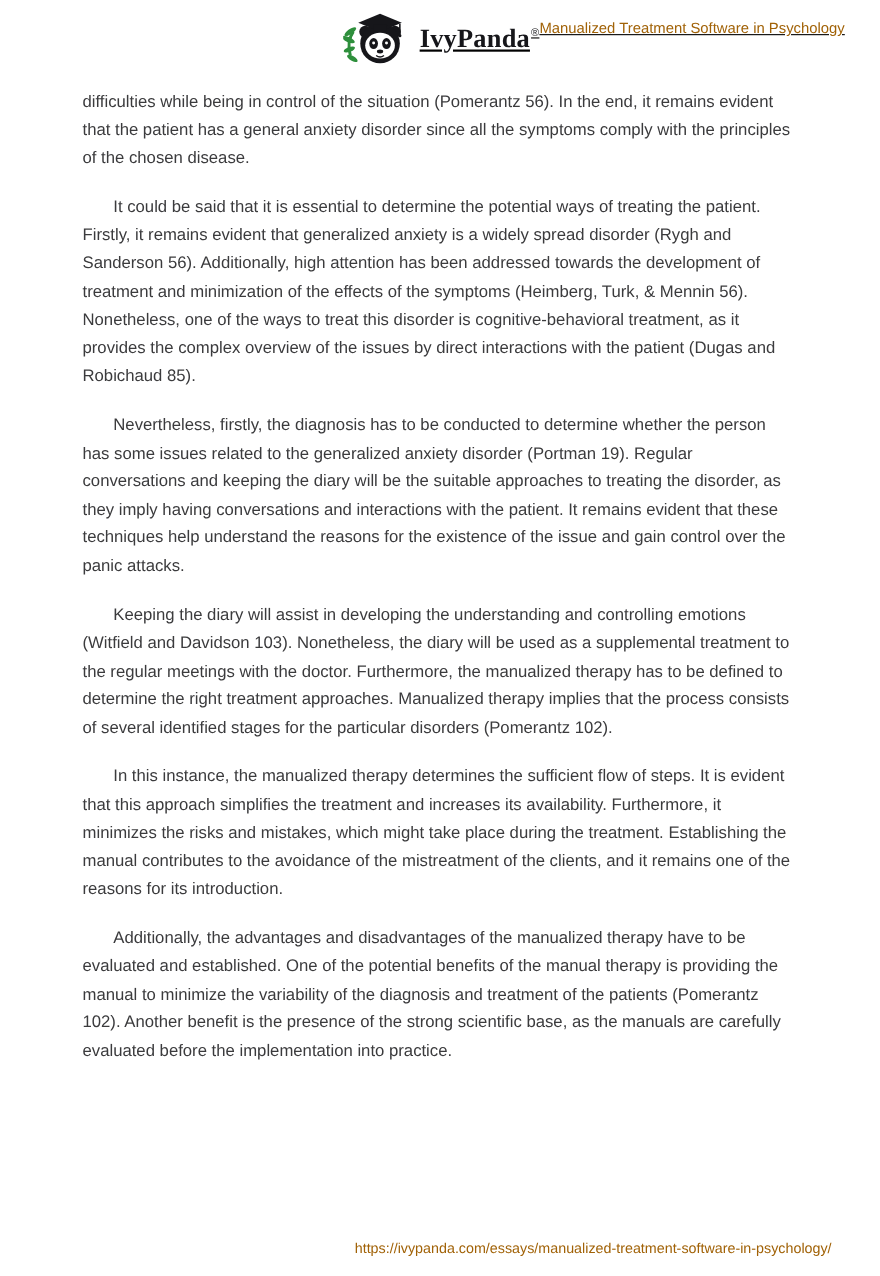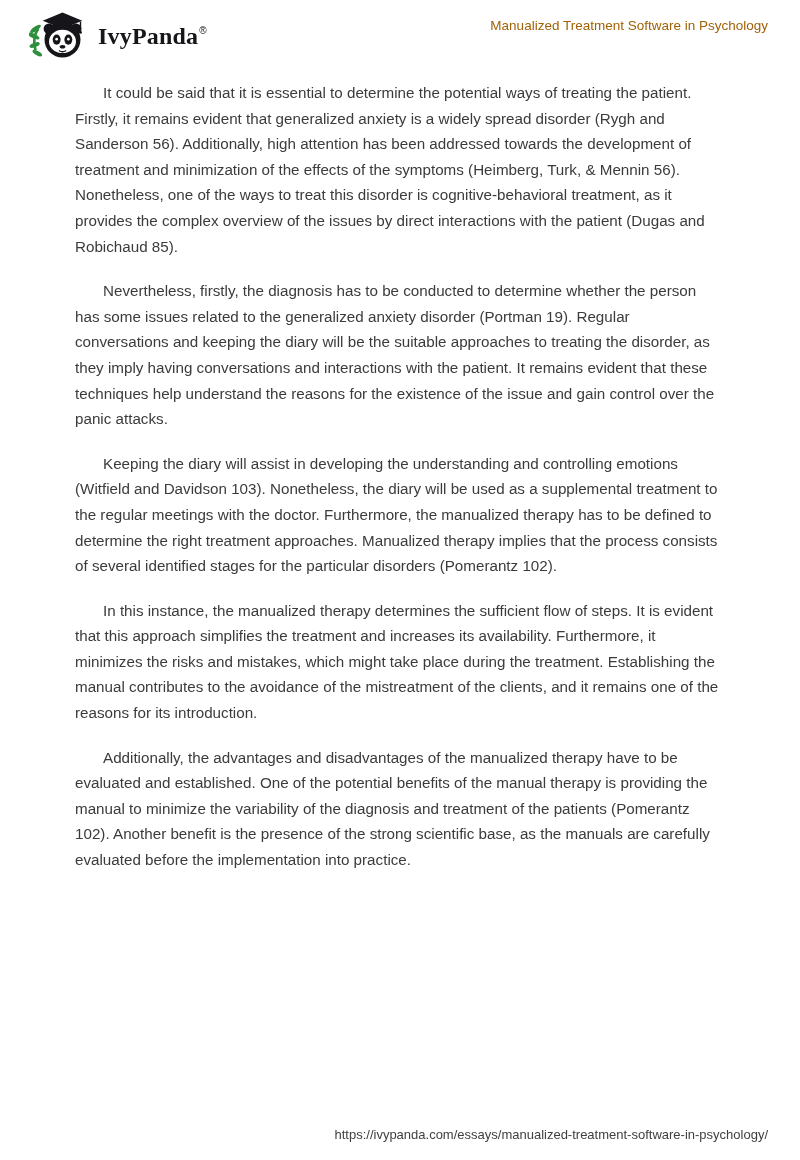--- a/index.html
+++ b/index.html
@@ -12,23 +12,24 @@
     width: 800px;
     height: 1160px;
     position: relative;
     overflow: hidden;
     font-family: "Liberation Sans", sans-serif;
   }
 
   
   .page-header {
     display: flex;
-    justify-content: space-between;
+    justify-content: flex-end;
     align-items: flex-start;
-    padding: 8px 32px 0 28px;
+    padding: 8px 32px 0 14px;
+    text-decoration: underline;
   }
   .brand-group {
     display: flex;
     align-items: center;
     gap: 10px;
   }
   .logo-wrap {
     width: 60px;
     height: 56px;
     display: flex;
@@ -68,24 +69,24 @@
     margin: 0 0 19px 0;
     text-indent: 28px;
   }
   .essay p.no-indent {
     text-indent: 0;
   }
 
   
   .page-footer {
     position: absolute;
-    right: 32px;
+    right: 44px;
     bottom: 18px;
     font-size: 13px;
-    color: #404040;
+    color: #a16207;
   }
 </style>
 </head>
 <body>
 
 <header class="page-header">
   <div class="brand-group">
     <div class="logo-wrap">
 
       <svg width="58" height="54" viewBox="0 0 64 60" aria-hidden="true">
@@ -124,20 +125,21 @@
     </div>
     <div class="brand-text">
       <span>IvyPanda</span>
       <span class="brand-reg">®</span>
     </div>
   </div>
   <div class="doc-title">Manualized Treatment Software in Psychology</div>
 </header>
 
 <main class="essay">
+  <p class="no-indent">difficulties while being in control of the situation (Pomerantz 56). In the end, it remains evident that the patient has a general anxiety disorder since all the symptoms comply with the principles of the chosen disease.</p>
   <p>It could be said that it is essential to determine the potential ways of treating the patient. Firstly, it remains evident that generalized anxiety is a widely spread disorder (Rygh and Sanderson 56). Additionally, high attention has been addressed towards the development of treatment and minimization of the effects of the symptoms (Heimberg, Turk, &amp; Mennin 56). Nonetheless, one of the ways to treat this disorder is cognitive-behavioral treatment, as it provides the complex overview of the issues by direct interactions with the patient (Dugas and Robichaud 85).</p>
   <p>Nevertheless, firstly, the diagnosis has to be conducted to determine whether the person has some issues related to the generalized anxiety disorder (Portman 19). Regular conversations and keeping the diary will be the suitable approaches to treating the disorder, as they imply having conversations and interactions with the patient. It remains evident that these techniques help understand the reasons for the existence of the issue and gain control over the panic attacks.</p>
   <p>Keeping the diary will assist in developing the understanding and controlling emotions (Witfield and Davidson 103). Nonetheless, the diary will be used as a supplemental treatment to the regular meetings with the doctor. Furthermore, the manualized therapy has to be defined to determine the right treatment approaches. Manualized therapy implies that the process consists of several identified stages for the particular disorders (Pomerantz 102).</p>
   <p>In this instance, the manualized therapy determines the sufficient flow of steps. It is evident that this approach simplifies the treatment and increases its availability. Furthermore, it minimizes the risks and mistakes, which might take place during the treatment. Establishing the manual contributes to the avoidance of the mistreatment of the clients, and it remains one of the reasons for its introduction.</p>
   <p>Additionally, the advantages and disadvantages of the manualized therapy have to be evaluated and established. One of the potential benefits of the manual therapy is providing the manual to minimize the variability of the diagnosis and treatment of the patients (Pomerantz 102). Another benefit is the presence of the strong scientific base, as the manuals are carefully evaluated before the implementation into practice.</p>
 </main>
 
 <footer class="page-footer">
   <span>https://ivypanda.com/essays/manualized-treatment-software-in-psychology/</span>
 </footer>

